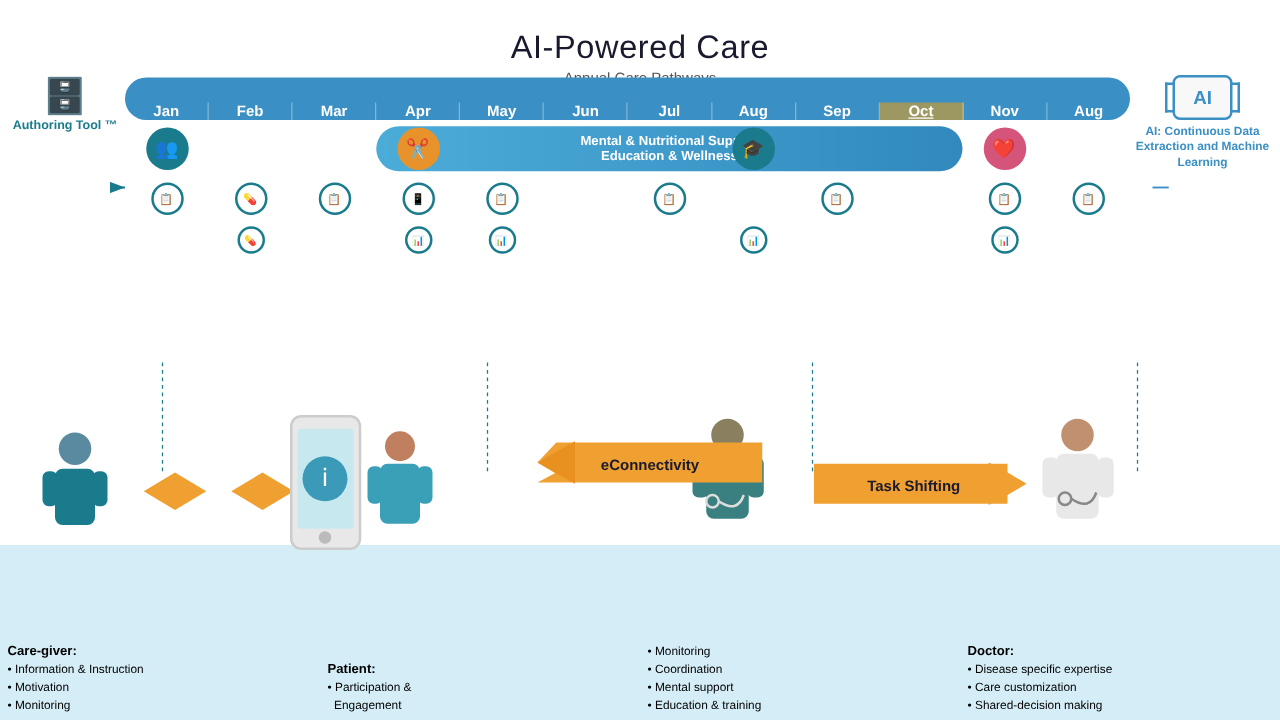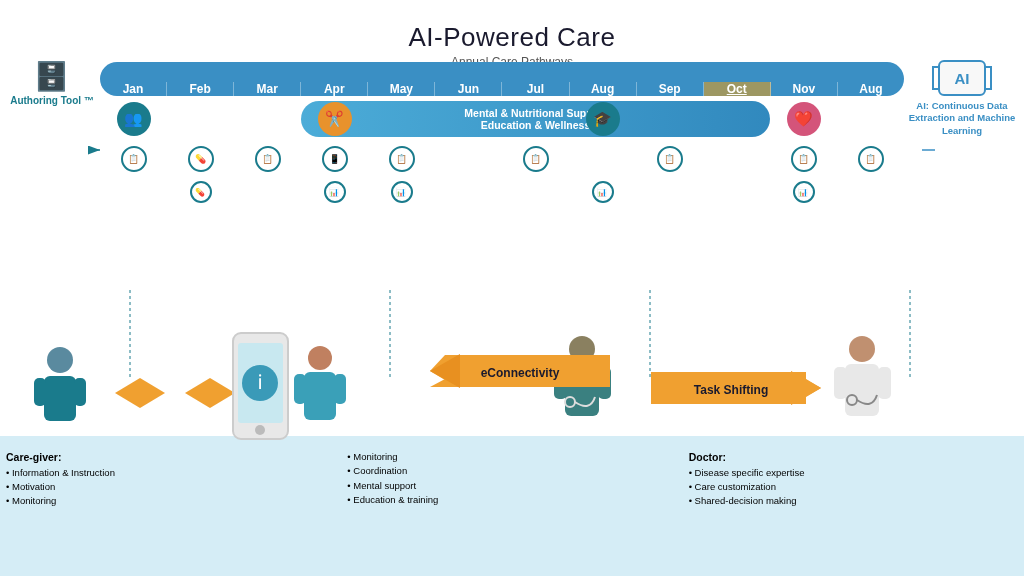--- a/index.html
+++ b/index.html
@@ -558,31 +558,38 @@
 
   <div class="task-label">
     <svg width="170" height="42" viewBox="0 0 170 42" xmlns="http://www.w3.org/2000/svg">
       <polygon points="170,21 140,4 140,38" fill="#e89020"></polygon>
       <polygon points="0,5 155,5 155,37 0,37" fill="#f0a030"></polygon>
       <polygon points="170,21 145,6 145,36" fill="#f0a030"></polygon>
       <text x="80" y="27" text-anchor="middle" font-size="12" font-weight="bold" fill="#1a1a2e">Task Shifting</text>
     </svg>
   </div>
 
-  <div class="personas-row" style="bottom:0; height:130px;">
+  <div class="personas-row" style="bottom:0; height:130px;align-items:flex-end;">
 
     <div class="p-col">
       <div class="p-text">
         <div class="p-title">Care-giver:</div>
         <div>• Information &amp; Instruction</div>
         <div>• Motivation</div>
         <div>• Monitoring</div>
       </div>
     </div>
 
+    <div class="p-col">
+      <div class="p-text">
+        <div class="p-title">Patient:</div>
+        <div>• Participation &amp;</div>
+        <div>&nbsp;&nbsp;Engagement</div>
+      </div>
+    </div>
 
     <div class="p-col">
       <div class="p-text">
         <div>• Monitoring</div>
         <div>• Coordination</div>
         <div>• Mental support</div>
         <div>• Education &amp; training</div>
       </div>
     </div>
 

